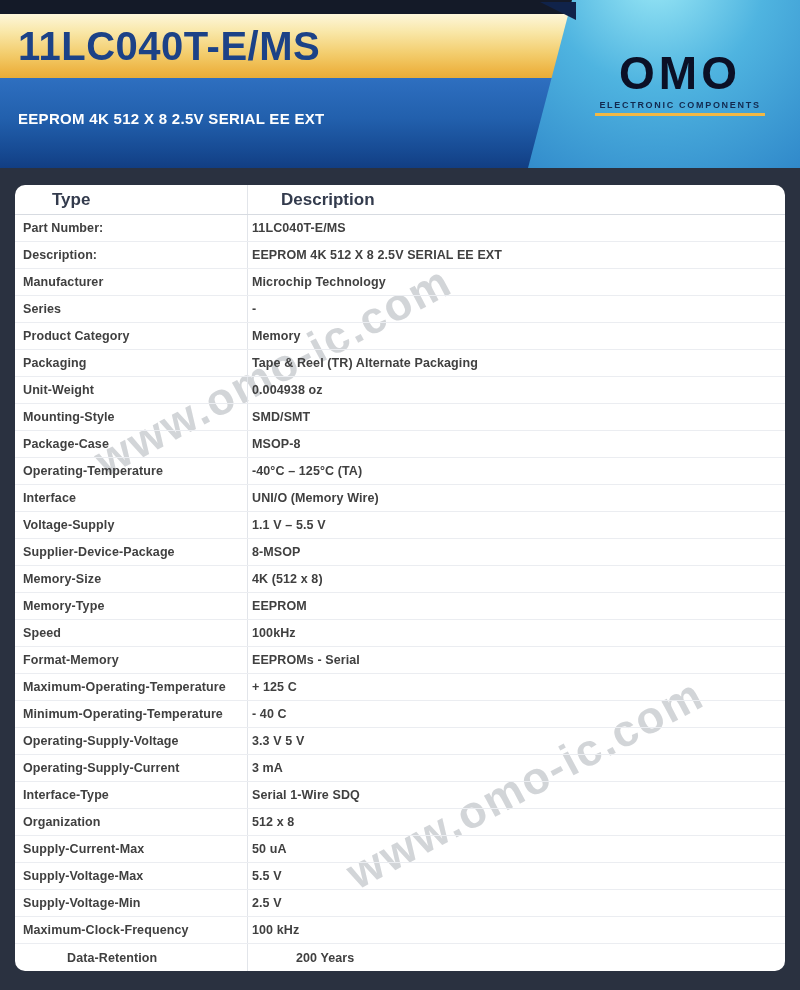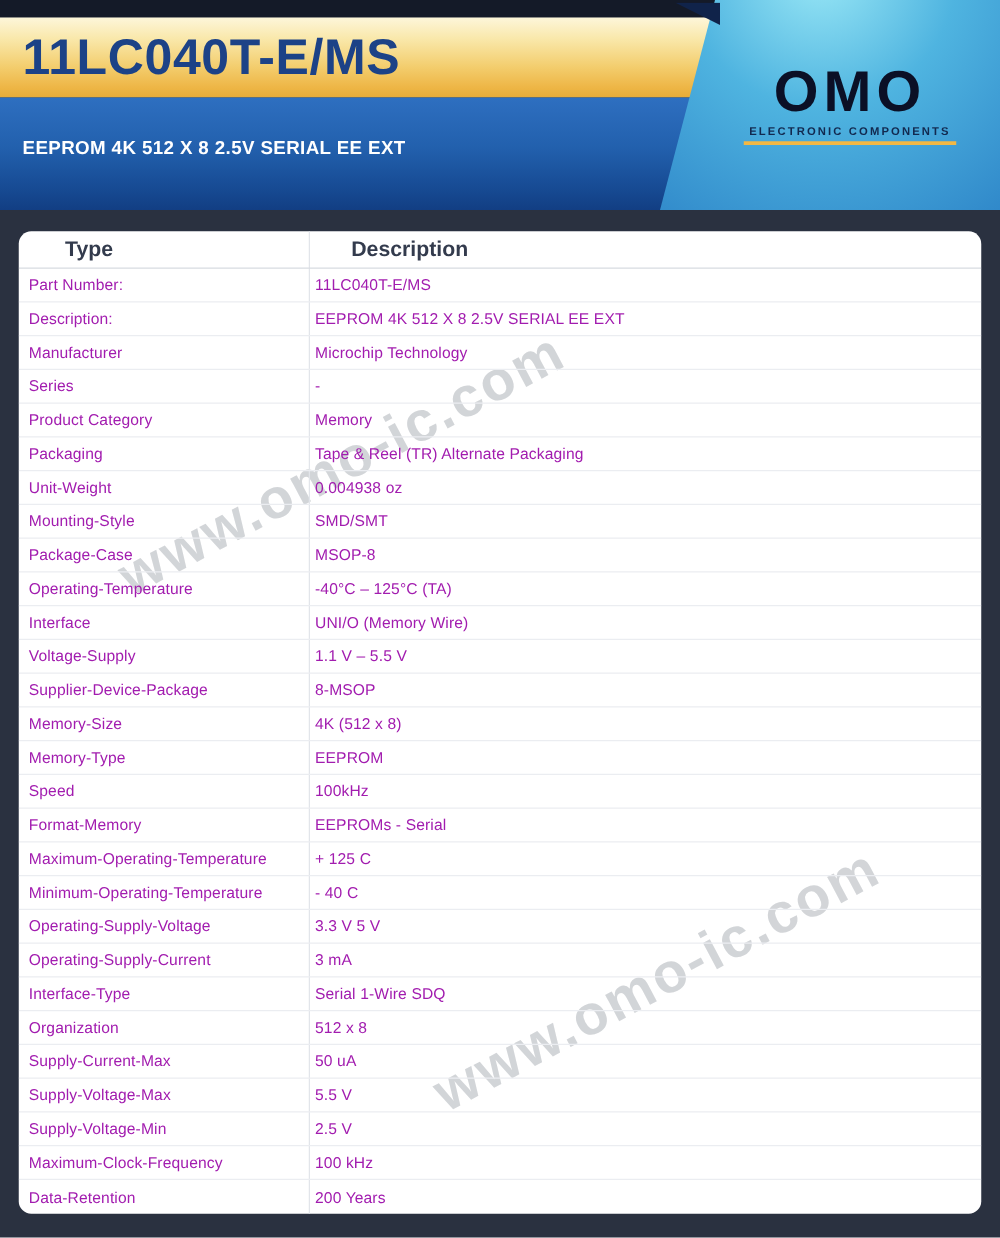--- a/index.html
+++ b/index.html
@@ -54,22 +54,22 @@
   .card {
     position:absolute; left:15px; top:185px; width:770px; height:786px;
     background:#ffffff; border-radius:10px; overflow:hidden;
   }
   .vline { position:absolute; left:232px; top:0; bottom:0; width:1px; background:#e2e5ea; z-index:1; }
   .thead { position:relative; z-index:2; display:flex; height:30px; border-bottom:1px solid #d7dbe1;padding-left:29px; }
   .th { display:flex; align-items:center; font-size:17px; font-weight:700; color:#333b4d; }
   .th1 { width:232px; padding-left:8px; }
   .th2 { flex:1; padding-left:5px; }
   .trow { position:relative; z-index:2; display:flex; height:27px; border-bottom:1px solid #ebedf1; }
-  .trow:last-child { border-bottom:none; }
-  .cell { display:flex; align-items:center; font-size:12.5px; font-weight:400; color:#a21caf; letter-spacing:0.1px; }
+  .trow:last-child { border-bottom:none;padding-left:44px; }
+  .cell { display:flex; align-items:center; font-size:12.5px; font-weight:700; color:#404040; letter-spacing:0.1px; }
   .c1 { width:232px; padding-left:8px; }
   .c2 { flex:1; padding-left:5px; }
 
   
   .wm {
     position:absolute; z-index:1; white-space:nowrap;
     font-size:45px; font-weight:700; letter-spacing:2px;
     color:#a7acb2; opacity:0.5; transform:rotate(-28deg);
   }
   .wm1 { left:60px; top:160px; }

